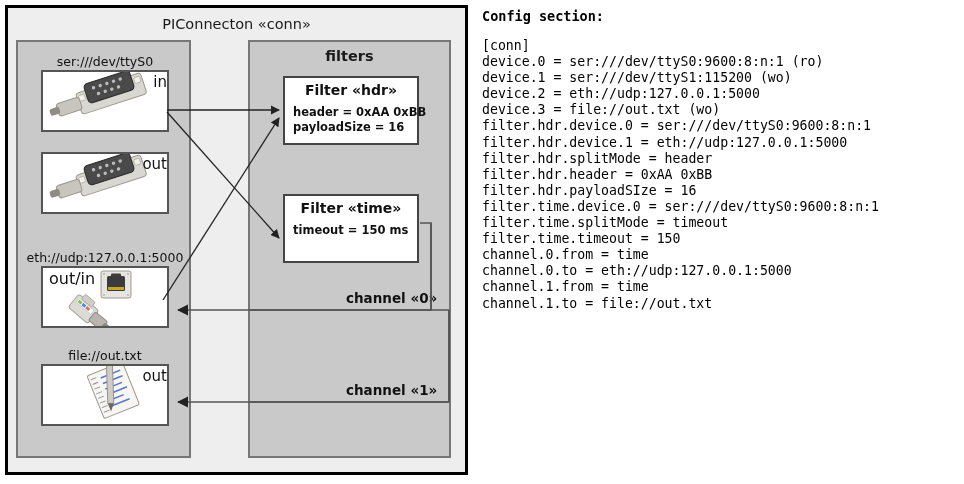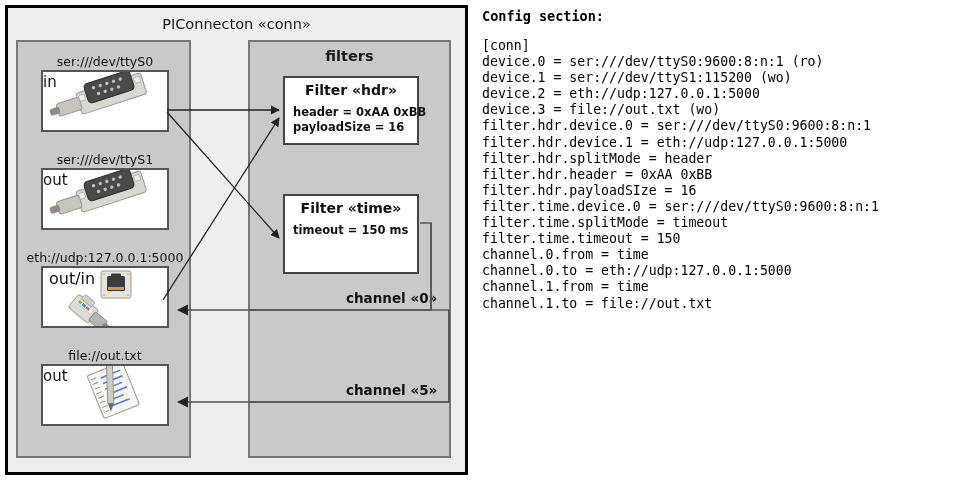--- a/index.html
+++ b/index.html
@@ -22,32 +22,32 @@
   .panel-title{position:absolute;left:0;top:6px;width:100%;text-align:center;
                font-size:14.5px;color:#1a1a1a;}
 
   
   .device{position:absolute;left:23px;width:128px;}
   .device-label{font-size:12.5px;color:#111;text-align:center;
                 line-height:16px;white-space:nowrap;}
   .device-label.wide{margin-left:-22px;width:172px;}
   .device-card{position:relative;height:62px;background:#ffffff;
                border:2px solid #555555;box-sizing:border-box;overflow:hidden;}
-  .device-dir{position:absolute;top:1px;left:0;width:100%;text-align:left;
+  .device-dir{position:absolute;top:1px;left:0;width:100%;text-align:right;
               font-size:15px;color:#111;z-index:3;}
   .device-dir.left{text-align:center;left:6px;width:auto;font-size:16px;}
 
   
   .icon-wrap{position:absolute;inset:0;}
 
   
   .filter-card{position:absolute;background:#ffffff;border:2px solid #444444;
                box-sizing:border-box;}
   #filter-hdr{left:33px;top:34px;width:136px;height:69px;}
-  #filter-time{left:33px;top:152px;width:136px;height:80px;}
+  #filter-time{left:33px;top:152px;width:136px;height:69px;}
   .filter-title{position:absolute;left:0;top:4px;width:100%;text-align:center;
                 font-size:14px;color:#111;}
   .filter-props{position:absolute;left:8px;top:27px;font-size:11.5px;
                 color:#111;line-height:15px;}
   .channel-label{position:absolute;font-size:13.5px;color:#111;white-space:nowrap;}
 
   
   .config{position:absolute;left:482px;top:0px;width:478px;height:484px;}
   .config-heading{position:absolute;left:0;top:8px;font-size:13.5px;
                   font-weight:bold;color:#000;
@@ -94,21 +94,20 @@
               <rect x="60" y="11" width="6" height="6" rx="1" fill="#f2f0ec" stroke="#a8a59e" stroke-width="0.7"></rect>
               <rect x="-22" y="12" width="24" height="13" rx="3" fill="#c8c5bf" stroke="#9a978f" stroke-width="1"></rect>
               <rect x="-30" y="15" width="10" height="7" rx="2" fill="#8f8c86"></rect>
             </g>
           </svg>
         </div>
       </div>
     </div>
 
     <div class="device" style="top:110px;">
-      <div class="device-label">ser:///dev/ttyS1</div>
       <div class="device-card">
         <div class="device-dir">out</div>
         <div class="icon-wrap">
           <svg width="128" height="62" viewBox="0 0 128 62">
             <g transform="translate(30,14) rotate(-18)">
               <rect x="0" y="8" width="68" height="22" rx="3" fill="#d9d7d2" stroke="#9a978f" stroke-width="1"></rect>
               <rect x="10" y="2" width="48" height="20" rx="4" fill="#4a4a4a" stroke="#2a2a2a" stroke-width="1"></rect>
               <g fill="#bdbdbd">
                 <circle cx="19" cy="8" r="1.7"></circle>
                   <circle cx="26" cy="8" r="1.7"></circle>
@@ -205,21 +204,21 @@
       <div class="filter-props" style="white-space:pre;">header = 0xAA 0xBB
 payloadSize = 16</div>
     </div>
 
     <div class="filter-card" id="filter-time">
       <div class="filter-title">Filter «time»</div>
       <div class="filter-props" style="white-space:pre;">timeout = 150 ms</div>
     </div>
 
     <div class="channel-label" style="left:96px; top:248px;">channel «0»</div>
-    <div class="channel-label" style="left:96px; top:340px;">channel «5»</div>
+    <div class="channel-label" style="left:96px; top:340px;">channel «1»</div>
   </div>
 
   <svg class="overlay">
     <defs>
       <marker id="arrow" viewBox="0 0 10 10" refX="9" refY="5" markerWidth="7" markerHeight="7" orient="auto-start-reverse">
         <path d="M 0 0 L 10 5 L 0 10 z" fill="#222222"></path>
       </marker>
     </defs>
     <g stroke="#222222" stroke-width="1.3" fill="none" marker-end="url(#arrow)">
 

